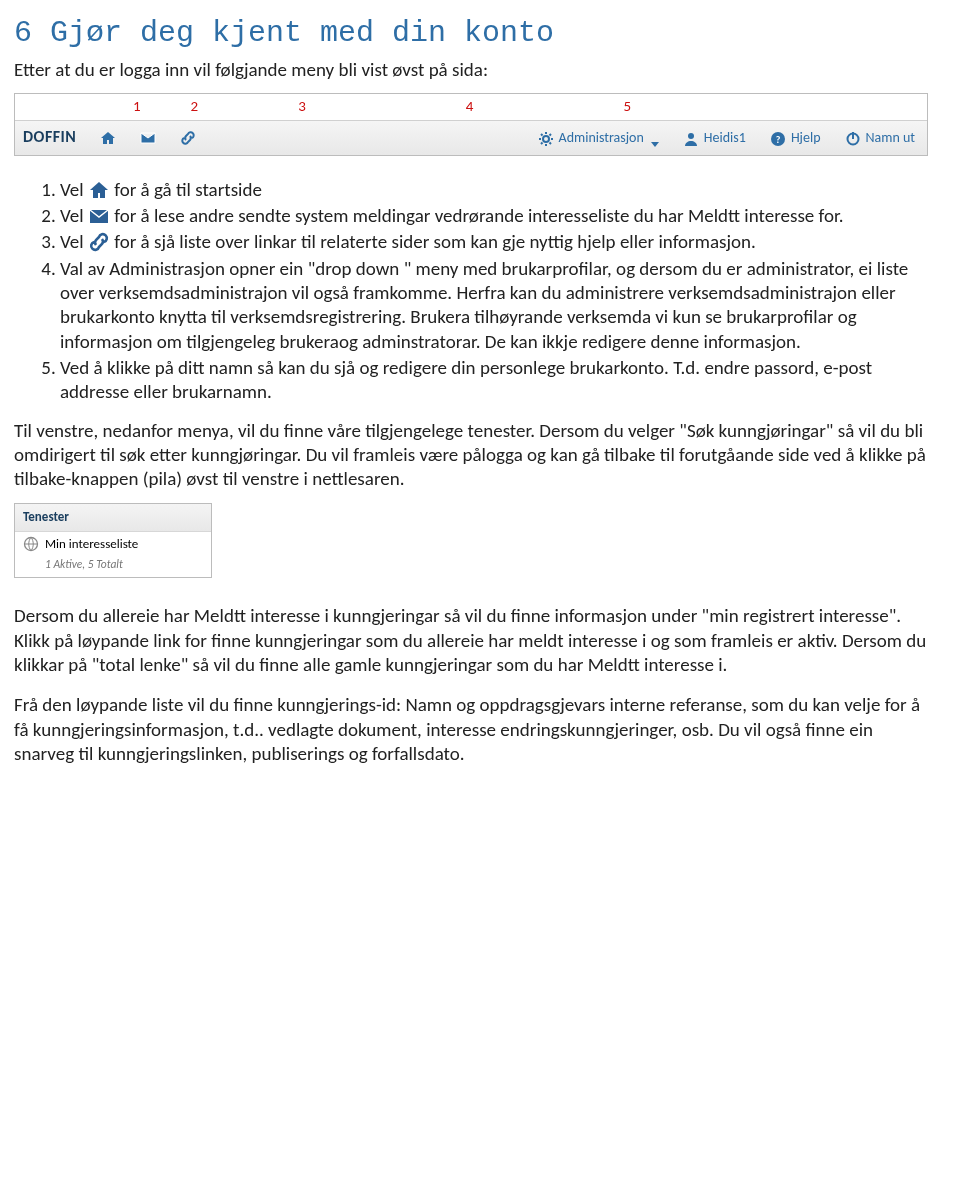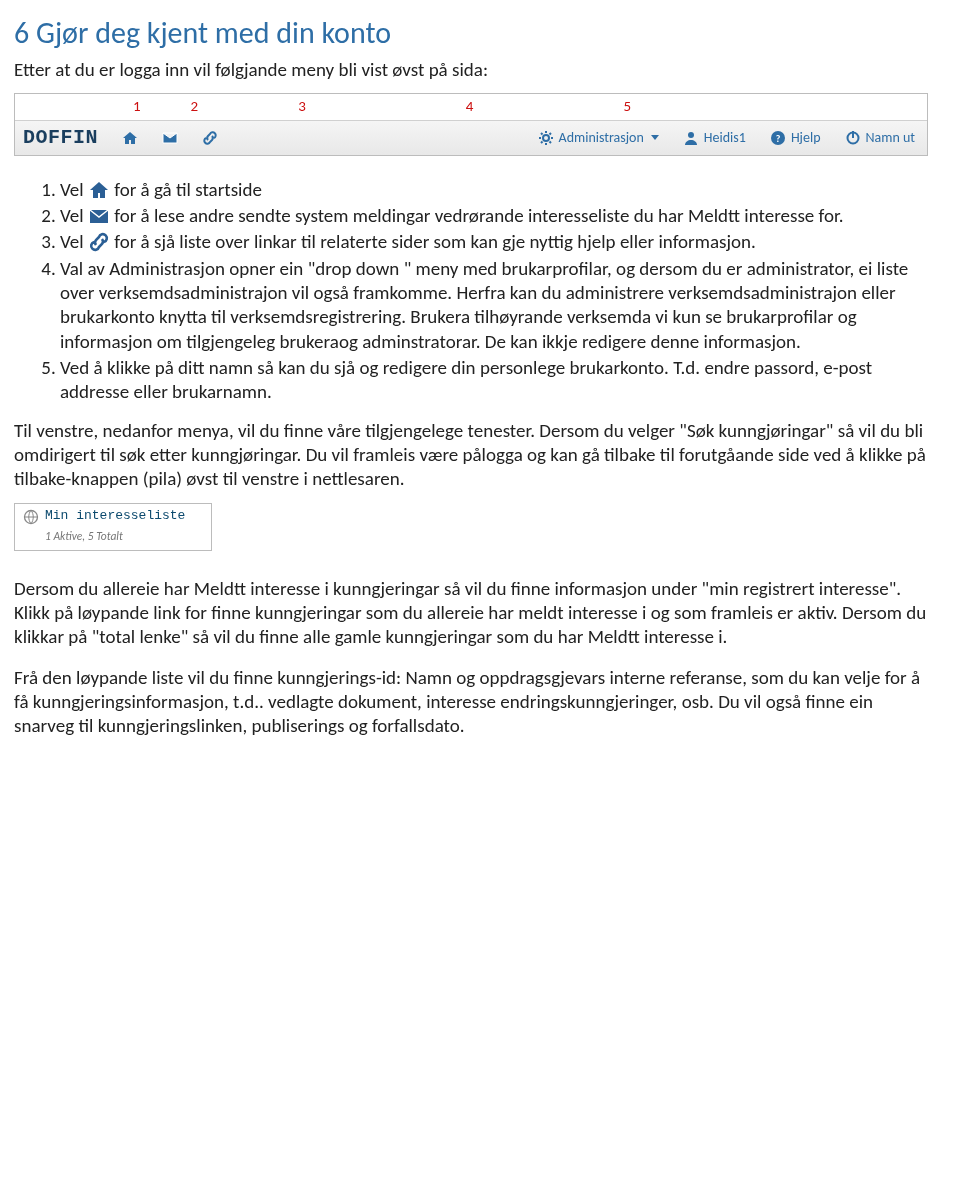--- a/index.html
+++ b/index.html
@@ -11,20 +11,21 @@
     width: 960px;
     box-sizing: border-box;
     background: #fff;
     line-height: 1.28;
   }
   h2.section-title {
     margin: 0 0 6px 0;
     font-size: 30px;
     font-weight: 400;
     color: #2e6ea6;
+    font-family: Liberation Mono, monospace;
   }
   p { margin: 0 0 10px 0; }
 
   
   .menu-figure {
     border: 1px solid #bcbcbc;
     margin: 8px 0 22px 0;
     background: #fff;
   }
   .menu-numbers {
@@ -40,29 +41,28 @@
     display: flex;
     align-items: center;
     background: linear-gradient(#f5f5f5, #e8e8e8);
     border-top: 1px solid #d0d0d0;
     height: 34px;
     font-size: 14px;
     color: #2e6ea6;
   }
   .menubar .brand {
     font-weight: 700;
-    font-size: 20px;
+    font-size: 16px;
     color: #1a3e5e;
     letter-spacing: 0.5px;
     padding: 0 12px 0 8px;
-    font-family: Liberation Mono, monospace;
   }
   .menubar .item {
     display: flex;
-    align-items: center;
+    align-items: flex-end;
     gap: 5px;
     padding: 0 12px;
     cursor: pointer;
     white-space: nowrap;
   }
   .menubar .spacer { flex: 1; }
   .ic { display: inline-block; width: 16px; height: 16px; }
   .ic svg { width: 16px; height: 16px; display:block; }
   .caret {
     width: 0; height: 0;
@@ -103,21 +103,21 @@
     color: #1a3e5e;
     border-bottom: 1px solid #d7d7d7;
   }
   .panel-row {
     display: flex;
     align-items: center;
     gap: 6px;
     padding: 4px 8px;
     color: #2e6ea6;
   }
-  .panel-row.secondary { color: #0c4a6e; font-family: Liberation Mono, monospace; }
+  .panel-row.secondary { color: #000000; }
   .pill-red {
     border: 2px solid #d22;
     border-radius: 12px;
     padding: 0 6px 1px 6px;
     display: inline-block;
   }
   .panel .sub { font-size: 11.5px; color: #777; padding: 0 8px 6px 30px; font-style: italic; }
 
   .para-block p { margin: 0 0 16px 0; }
 </style>
@@ -228,20 +228,21 @@
     </span>
     <span> for å  sjå  liste over linkar til relaterte sider som kan gje nyttig hjelp eller informasjon.</span>
   </li>
   <li>Val av Administrasjon opner ein "drop down " meny med brukarprofilar, og dersom du er administrator, ei liste over verksemdsadministrajon vil også framkomme. Herfra kan du administrere verksemdsadministrajon  eller brukarkonto knytta til verksemdsregistrering. Brukera tilhøyrande verksemda vi  kun se brukarprofilar og informasjon om tilgjengeleg brukeraog adminstratorar. De kan ikkje redigere denne informasjon.</li>
   <li>Ved å klikke på ditt namn så kan du sjå og redigere din personlege brukarkonto. T.d. endre passord, e-post addresse eller brukarnamn.</li>
 </ol>
 
 <p>Til venstre, nedanfor menya, vil du finne våre tilgjengelege tenester. Dersom du velger "Søk kunngjøringar" så vil du bli omdirigert til søk etter kunngjøringar. Du vil framleis være pålogga og kan gå tilbake til forutgåande side ved å klikke på tilbake-knappen (pila) øvst  til  venstre i nettlesaren.</p>
 
 <div class="panel">
+  <div class="panel-h">Tenester</div>
   <div class="panel-row secondary">
     <span class="ic">
       <svg viewBox="0 0 16 16">
           <circle cx="8" cy="8" r="6.5" fill="none" stroke="#888" stroke-width="1.3"></circle>
           <path stroke="#888" stroke-width="1" fill="none" d="M1.5 8h13 M8 1.5c3 3 3 10 0 13 M8 1.5c-3 3-3 10 0 13"></path>
         </svg>
     </span>
     <span>Min interesseliste</span>
   </div>
   <div class="sub">1 Aktive,  5 Totalt</div>

